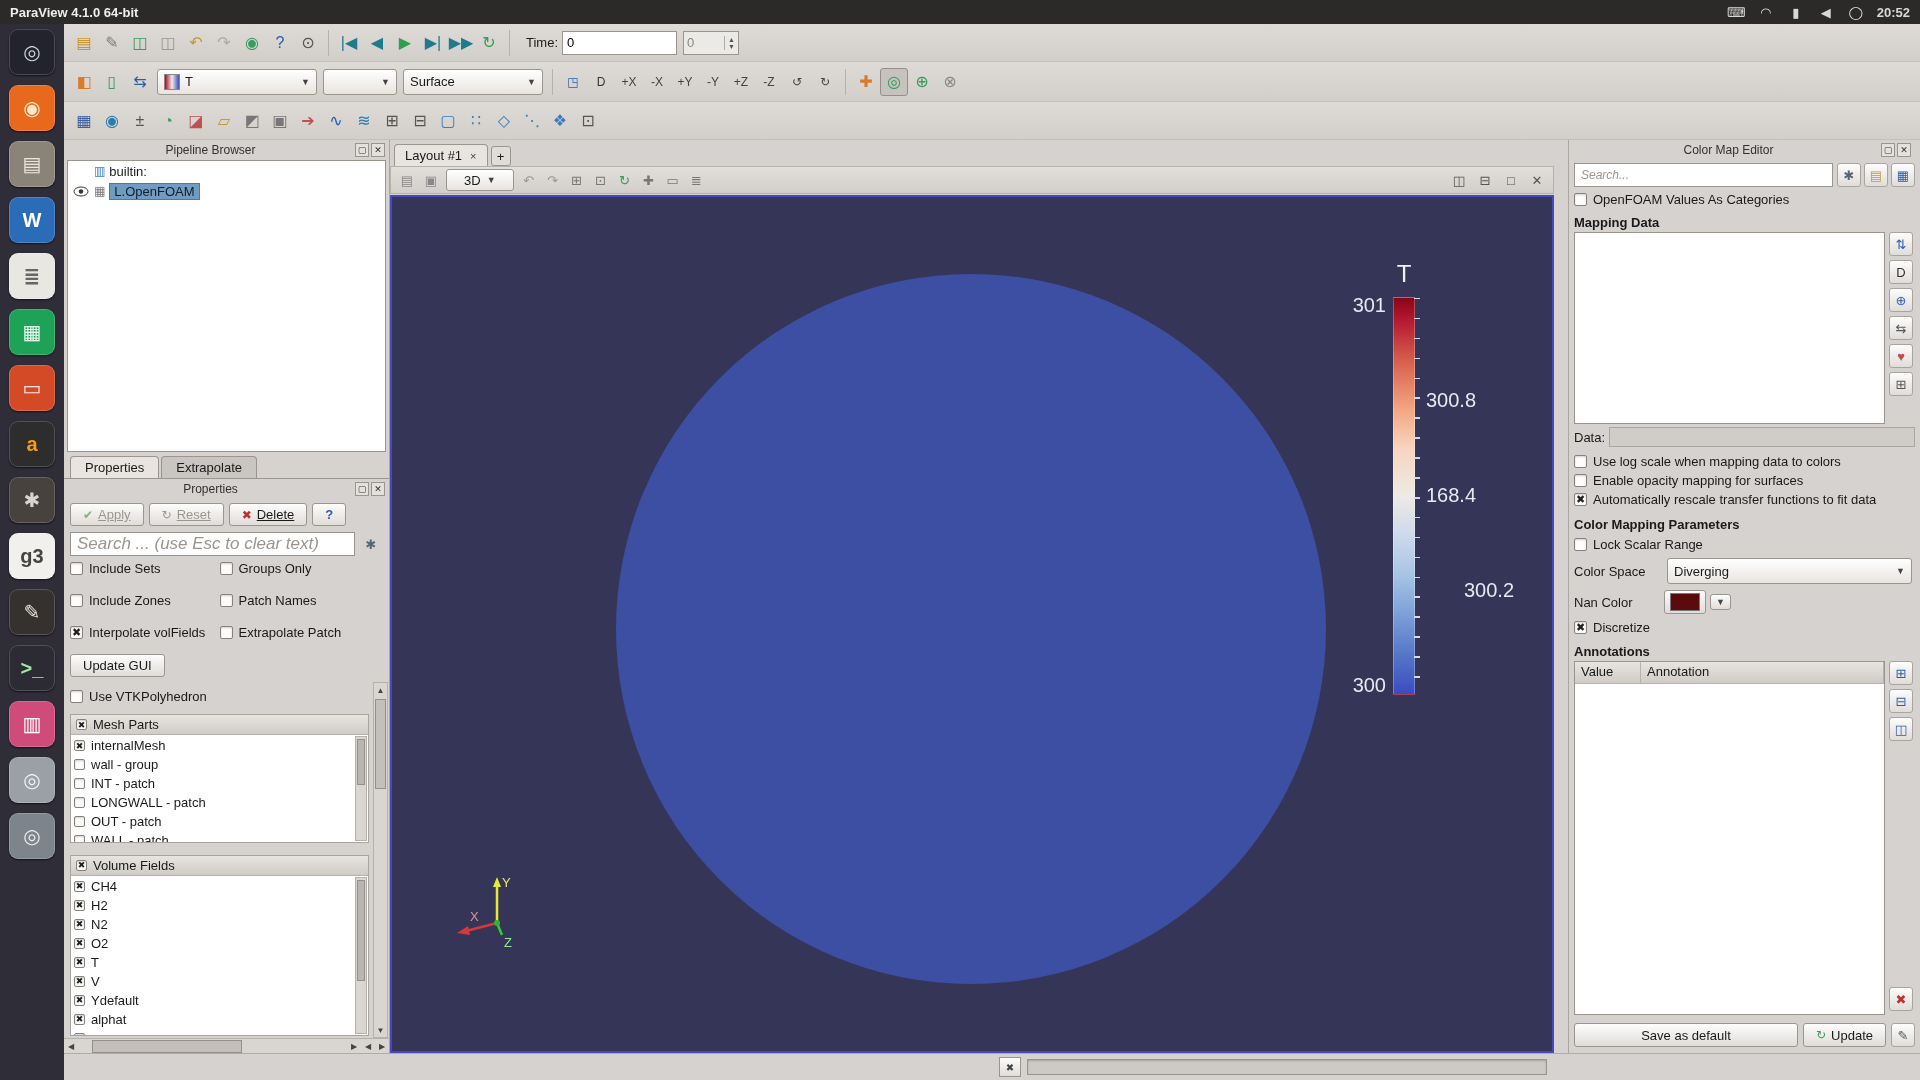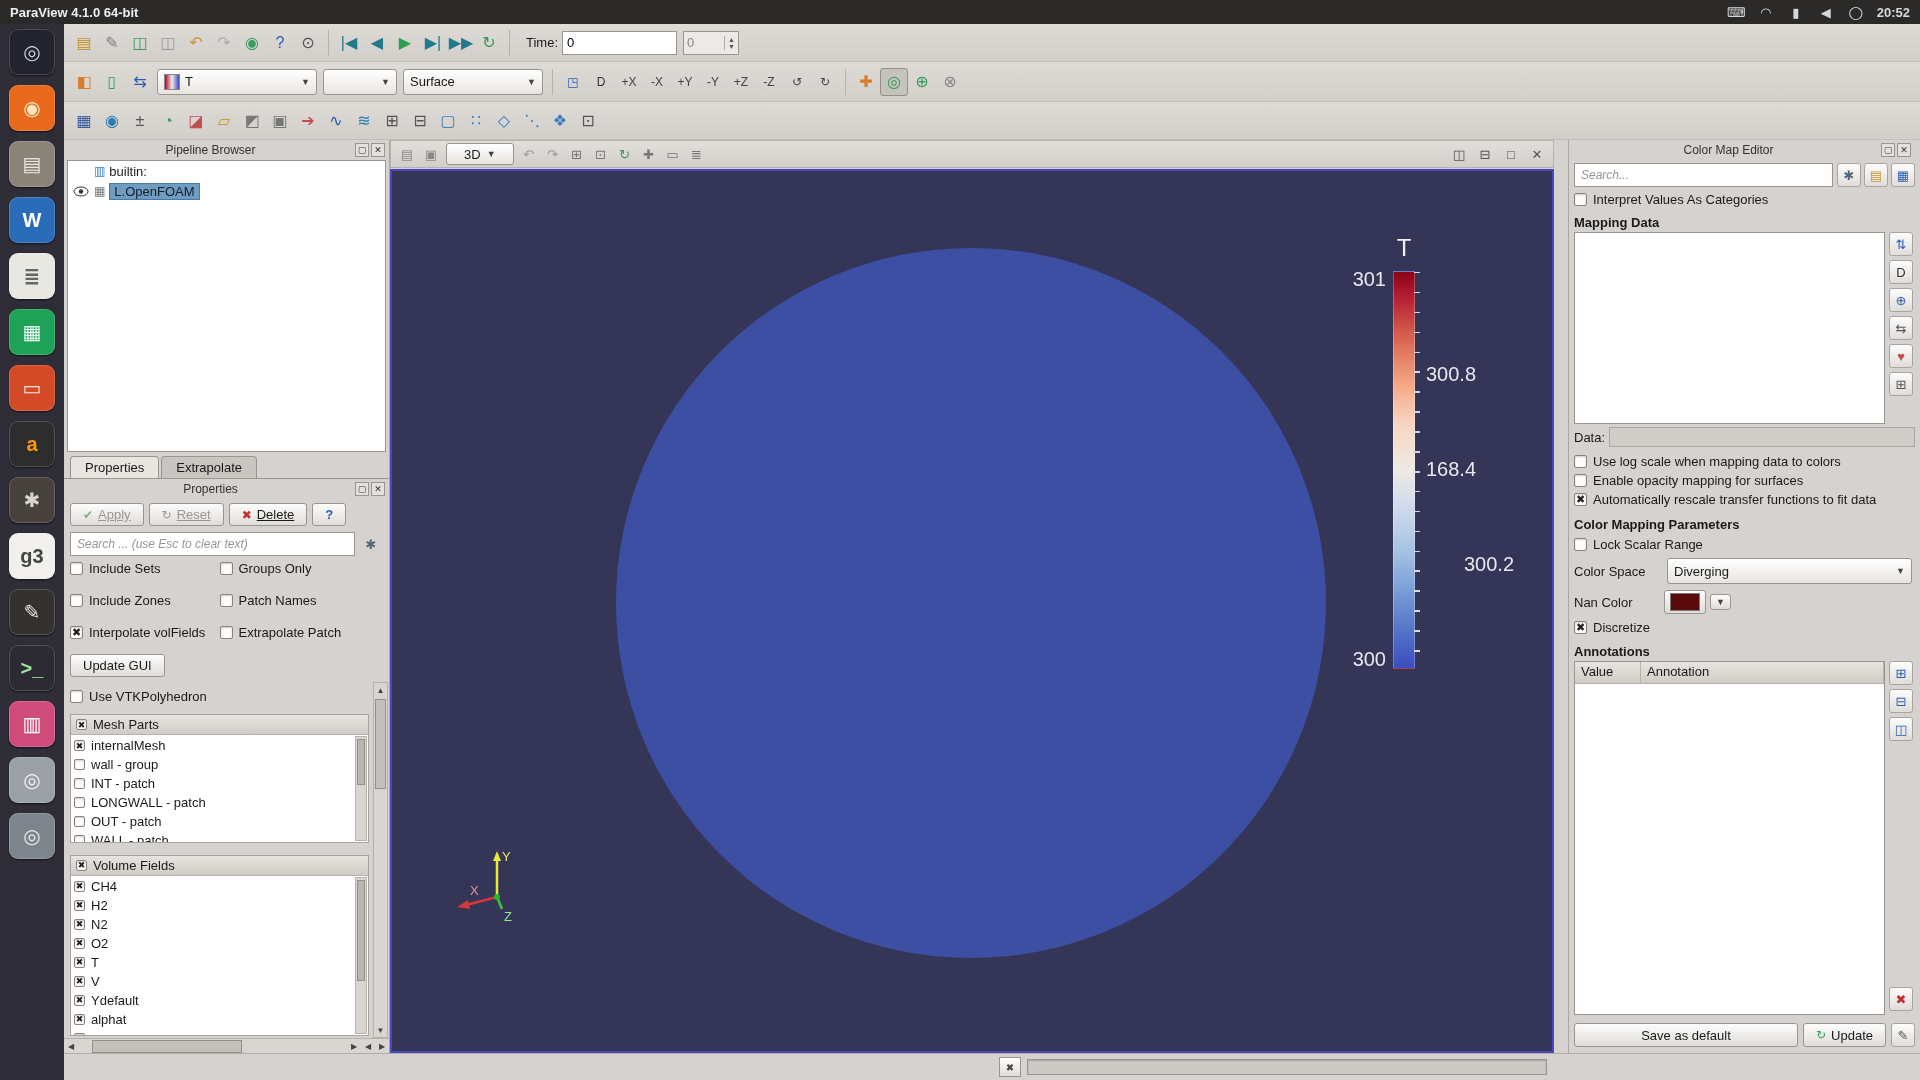--- a/index.html
+++ b/index.html
@@ -62,21 +62,21 @@
   .tab.active { background:#e8e4e0; font-weight:normal; }
 
   .props { flex:1 1 auto; display:flex; flex-direction:column; min-height:0; border-top:1px solid #9a958f; background:#d6d2cf; }
   .props-body { flex:1 1 auto; position:relative; padding:2px 20px 0 6px; display:flex; flex-direction:column; min-height:0; }
   .btnrow { display:flex; gap:5px; padding:4px 6px; flex:0 0 auto; }
   .gbtn { display:inline-flex; align-items:center; gap:5px; background:linear-gradient(#fdfdfd,#e0dcd8); border:1px solid #9a958f;
           border-radius:3px; padding:3px 12px; font-size:13px; cursor:pointer; }
   .gbtn.disabled { color:#9b968f; }
   .gbtn .bicon { font-size:12px; }
   .searchrow { display:flex; align-items:center; gap:4px; padding:2px 6px 6px; flex:0 0 auto; }
-  .searchrow input { flex:1; height:24px; border:1px solid #9a958f; background:#fff; padding:0 6px; font-size:12px; font-family:inherit; color:#333; }
+  .searchrow input { flex:1; height:24px; border:1px solid #9a958f; background:#fff; padding:0 6px; font-size:17px; font-family:inherit; color:#333; }
   .searchrow input::placeholder { color:#9a958f; font-style:italic; }
 
   .optgrid { display:grid; grid-template-columns:1fr 1fr; row-gap:8px; overflow:hidden; height:88px; margin-top:-8px; flex:0 0 auto; }
   .chkrow { display:flex; align-items:center; gap:6px; font-size:13px; cursor:pointer; }
   .chk { width:13px; height:13px; background:#fdfdfd; border:1px solid #87827c; border-radius:2px; display:inline-flex;
          align-items:center; justify-content:center; font-size:11px; color:#222; box-shadow:inset 0 1px 2px rgba(0,0,0,.18); flex:0 0 auto; }
   .updgui { margin:10px 0 8px; align-self:flex-start; }
   .vtkrow { margin:4px 0 10px; }
 
   .gbox { border:1px solid #a8a49e; background:#fff; margin-bottom:12px; display:flex; flex-direction:column; min-height:0; }
@@ -588,20 +588,27 @@
               <div class="hthumb"></div>
             </div>
           <span class="sb-btn" style="width:14px;justify-content:center">▶</span>
           <span class="sb-btn" style="width:14px;justify-content:center">◀</span>
           <span class="sb-btn" style="width:14px;justify-content:center">▶</span>
         </div>
       </div>
     </div>
 
     <div class="centercol">
+      <div class="view-tabs">
+        <span class="vtab">
+          <span>Layout #1</span>
+          <span class="x">×</span>
+        </span>
+        <span class="newtab">+</span>
+      </div>
 
       <div class="view-toolbar">
         <span style="display:flex">
 
             <span class="tbtn" style="color: rgb(136, 136, 136);">▤</span>
 
             <span class="tbtn" style="color: rgb(136, 136, 136);">▣</span>
           </span>
         <span class="combo mode-combo">
           <span class="cval">3D</span>
@@ -678,21 +685,21 @@
             <span class="tbtn small" style="border-color: rgb(168, 164, 158); background: linear-gradient(rgb(253, 253, 253), rgb(224, 220, 216)); color: rgb(85, 102, 119);">✱</span>
 
             <span class="tbtn small" style="border-color: rgb(168, 164, 158); background: linear-gradient(rgb(253, 253, 253), rgb(224, 220, 216)); color: rgb(200, 150, 46);">▤</span>
 
             <span class="tbtn small" style="border-color: rgb(168, 164, 158); background: linear-gradient(rgb(253, 253, 253), rgb(224, 220, 216)); color: rgb(42, 93, 176);">▦</span>
           </span>
       </div>
 
       <span class="chkrow" style="margin:2px 0">
         <span class="chk"></span>
-        <span>Interpret Values As Categories</span>
+        <span>OpenFOAM Values As Categories</span>
       </span>
 
       <div class="bold">Mapping Data</div>
 
       <div class="mapbox-wrap">
         <div class="mapbox"></div>
         <div class="side-btns">
 
             <span class="tbtn" style="color: rgb(42, 93, 176);">⇅</span>
 

